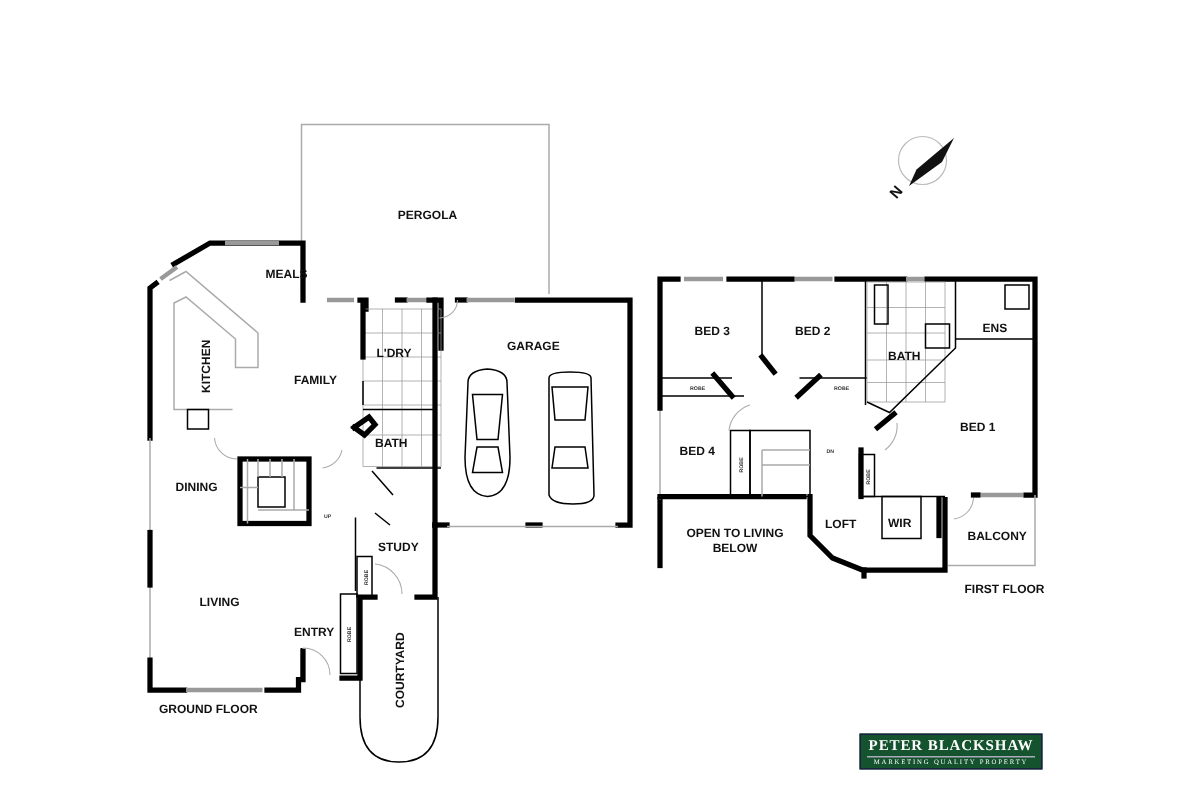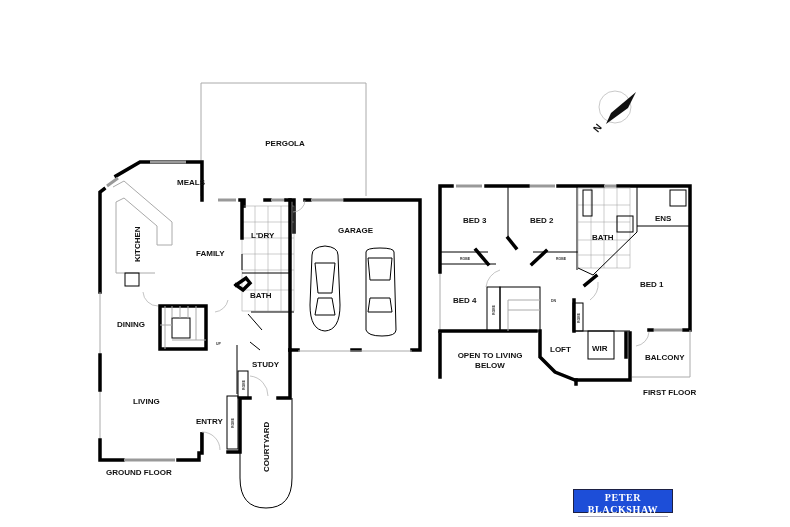--- a/index.html
+++ b/index.html
@@ -6,21 +6,21 @@
   body { width:790px; height:527px; position:relative; overflow:hidden; font-family:"Liberation Sans", sans-serif; }
   svg { position:absolute; left:0; top:0; }
   .lbl { font-family:"Liberation Sans", sans-serif; font-weight:bold; fill:#111; font-size:8px; }
   .small { font-family:"Liberation Sans", sans-serif; font-size:3.5px; fill:#333; font-weight:bold; }
   .wall { stroke:#000; stroke-width:3.5; fill:none; stroke-linecap:square; }
   .thin { stroke:#000; stroke-width:1; fill:none; }
   .grey { stroke:#aaa; stroke-width:1; fill:none; }
   .win { stroke:#999; stroke-width:3; fill:none; }
   .tile { stroke:#999; stroke-width:0.5; fill:none; }
   .door { stroke:#aaa; stroke-width:0.7; fill:none; }
-  .logo { position:absolute; left:573px; top:489px; width:100px; height:24px; background:#1d4ed8; border:1px solid #1c2044; box-sizing:border-box; text-align:center; color:#fff; }
+  .logo { position:absolute; left:573px; top:489px; width:122px; height:24px; background:#14532d; border:1px solid #1c2044; box-sizing:border-box; text-align:center; color:#fff; }
   .logo .l1 { font-family:"Liberation Serif", serif; font-weight:bold; font-size:10px; letter-spacing:0.6px; line-height:12px; margin-top:2px; }
   .logo .l2 { font-family:"Liberation Serif", serif; font-size:4.5px; letter-spacing:1.2px; line-height:6px; border-top:0.5px solid #aab; margin:0 4px; }
 </style>
 </head>
 <body>
 
 <svg width="790" height="527" viewBox="0 0 790 527">
 
   <g>
     <polyline class="grey" points="201,196 201,83 366,83 366,196"></polyline>

